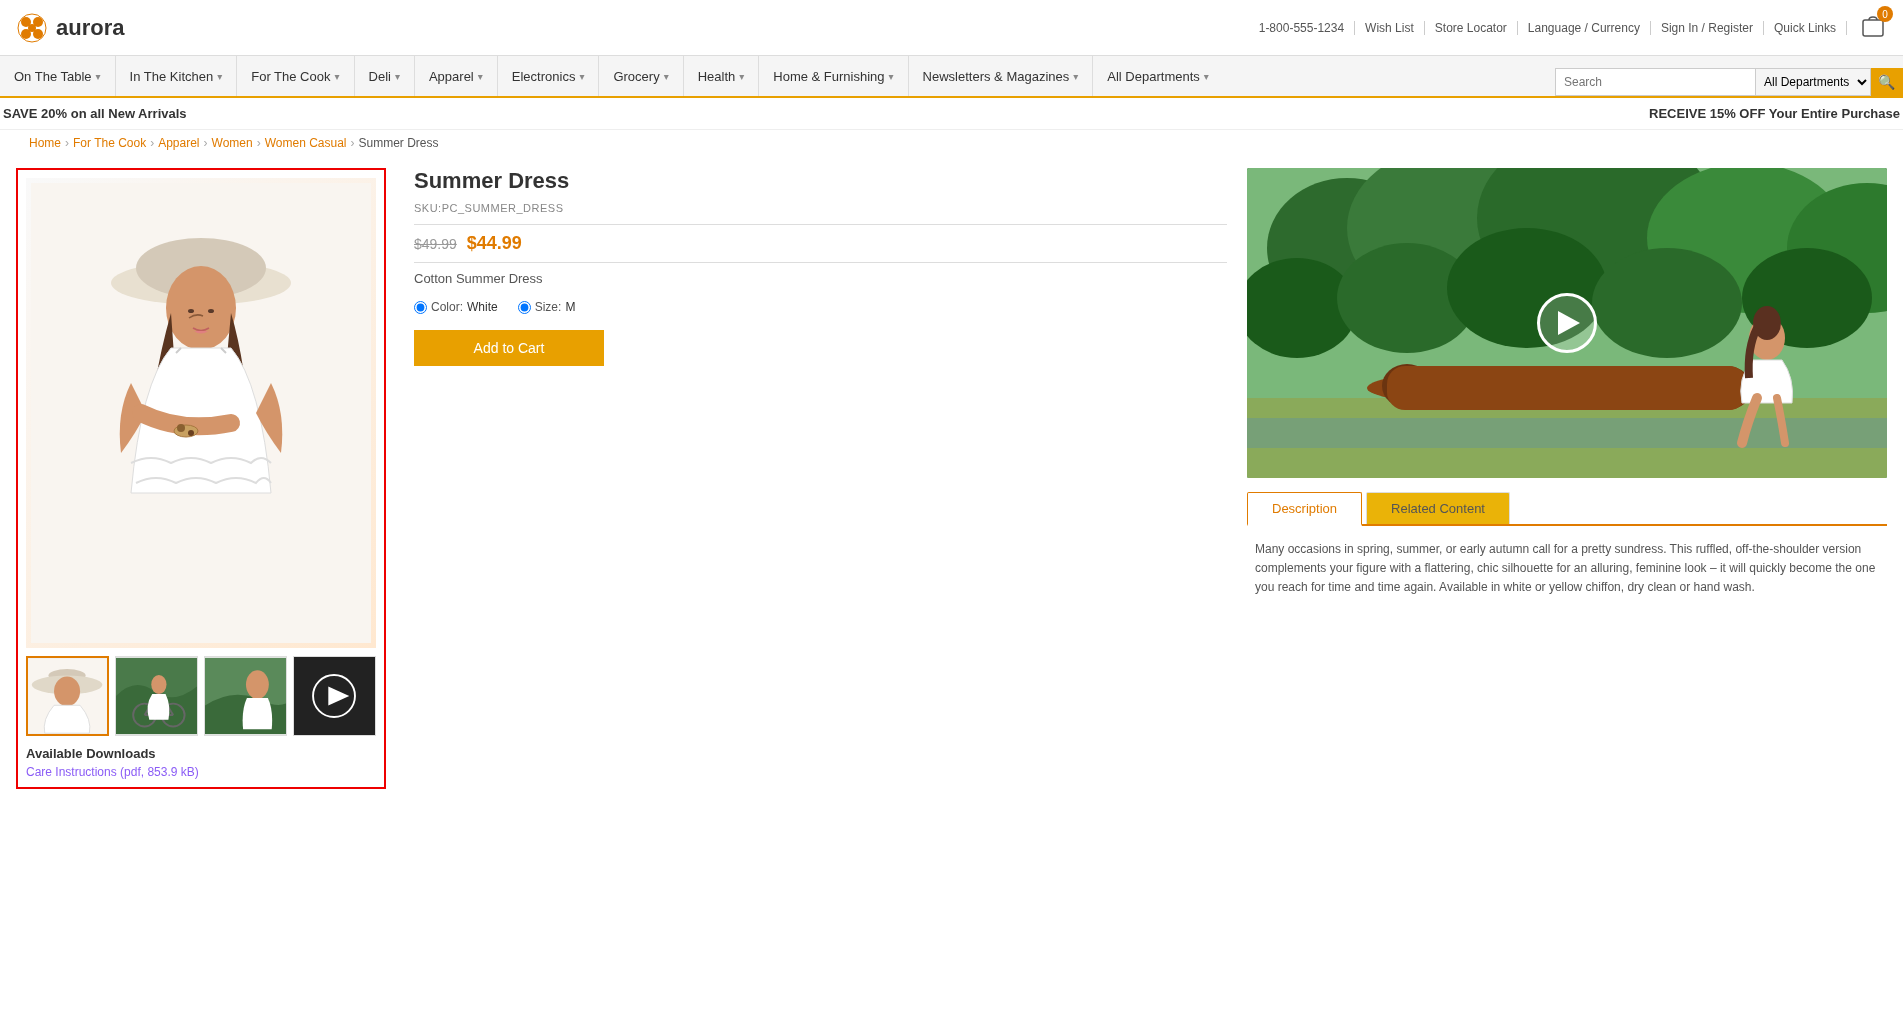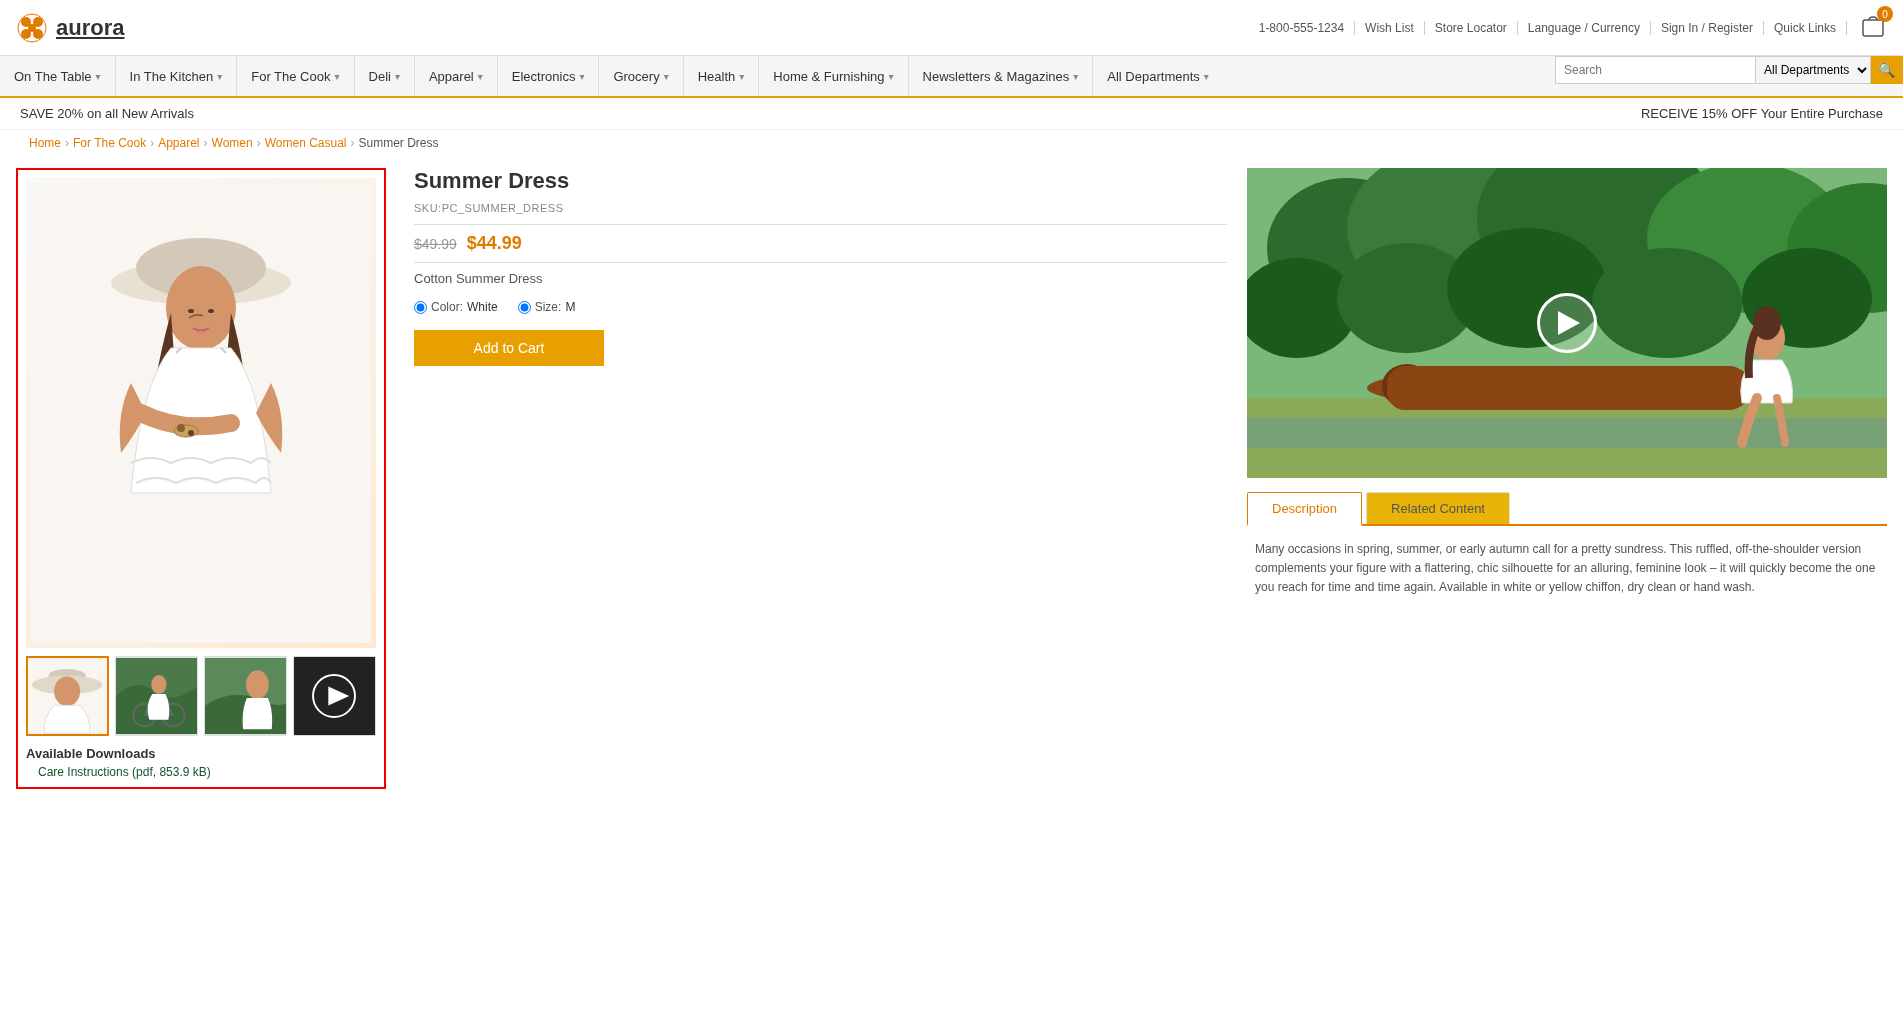--- a/index.html
+++ b/index.html
@@ -15,21 +15,20 @@
       padding: 8px 16px;
       height: 56px;
     }
     .logo {
       display: flex;
       align-items: center;
       gap: 8px;
       font-size: 22px;
       font-weight: bold;
       color: #333;
-      text-decoration: underline;
     }
     .logo-icon {
       width: 32px;
       height: 32px;
     }
     .top-links {
       display: flex;
       align-items: center;
       gap: 0;
       font-size: 12px;
@@ -82,21 +81,21 @@
     }
     .nav-item::after {
       content: '▾';
       font-size: 10px;
       margin-left: 4px;
       color: #888;
     }
     .nav-search {
       margin-left: auto;
       display: flex;
-      align-items: flex-start;
+      align-items: flex-end;
       gap: 0;
     }
     .nav-search input {
       border: 1px solid #ccc;
       padding: 4px 8px;
       height: 28px;
       width: 200px;
       font-size: 12px;
       border-right: none;
       outline: none;
@@ -123,22 +122,23 @@
       font-size: 14px;
     }
 
     
     .promo-bar {
       background: #fff;
       border-bottom: 1px solid #eee;
       display: flex;
       align-items: center;
       justify-content: space-between;
-      padding: 8px 20px;
-      font-size: 13px;
+      padding: 8px 3px;
+      font-size: 13px;
+      font-weight: bold;
     }
 
     
     .breadcrumb {
       padding: 6px 29px;
       font-size: 12px;
       display: flex;
       gap: 4px;
       align-items: center;
       color: #e07b00;
@@ -194,24 +194,23 @@
       color: #fff;
       font-size: 28px;
     }
     .available-downloads {
       margin-top: 10px;
       font-size: 13px;
       font-weight: bold;
     }
     .download-link {
       font-size: 12px;
-      color: #14532d;
+      color: #8b5cf6;
       cursor: pointer;
       margin-top: 4px;
-      margin-left: 12px;
     }
 
     
     .product-info {
       flex: 1;
       padding-left: 8px;
     }
     .product-title {
       font-size: 22px;
       font-weight: bold;

